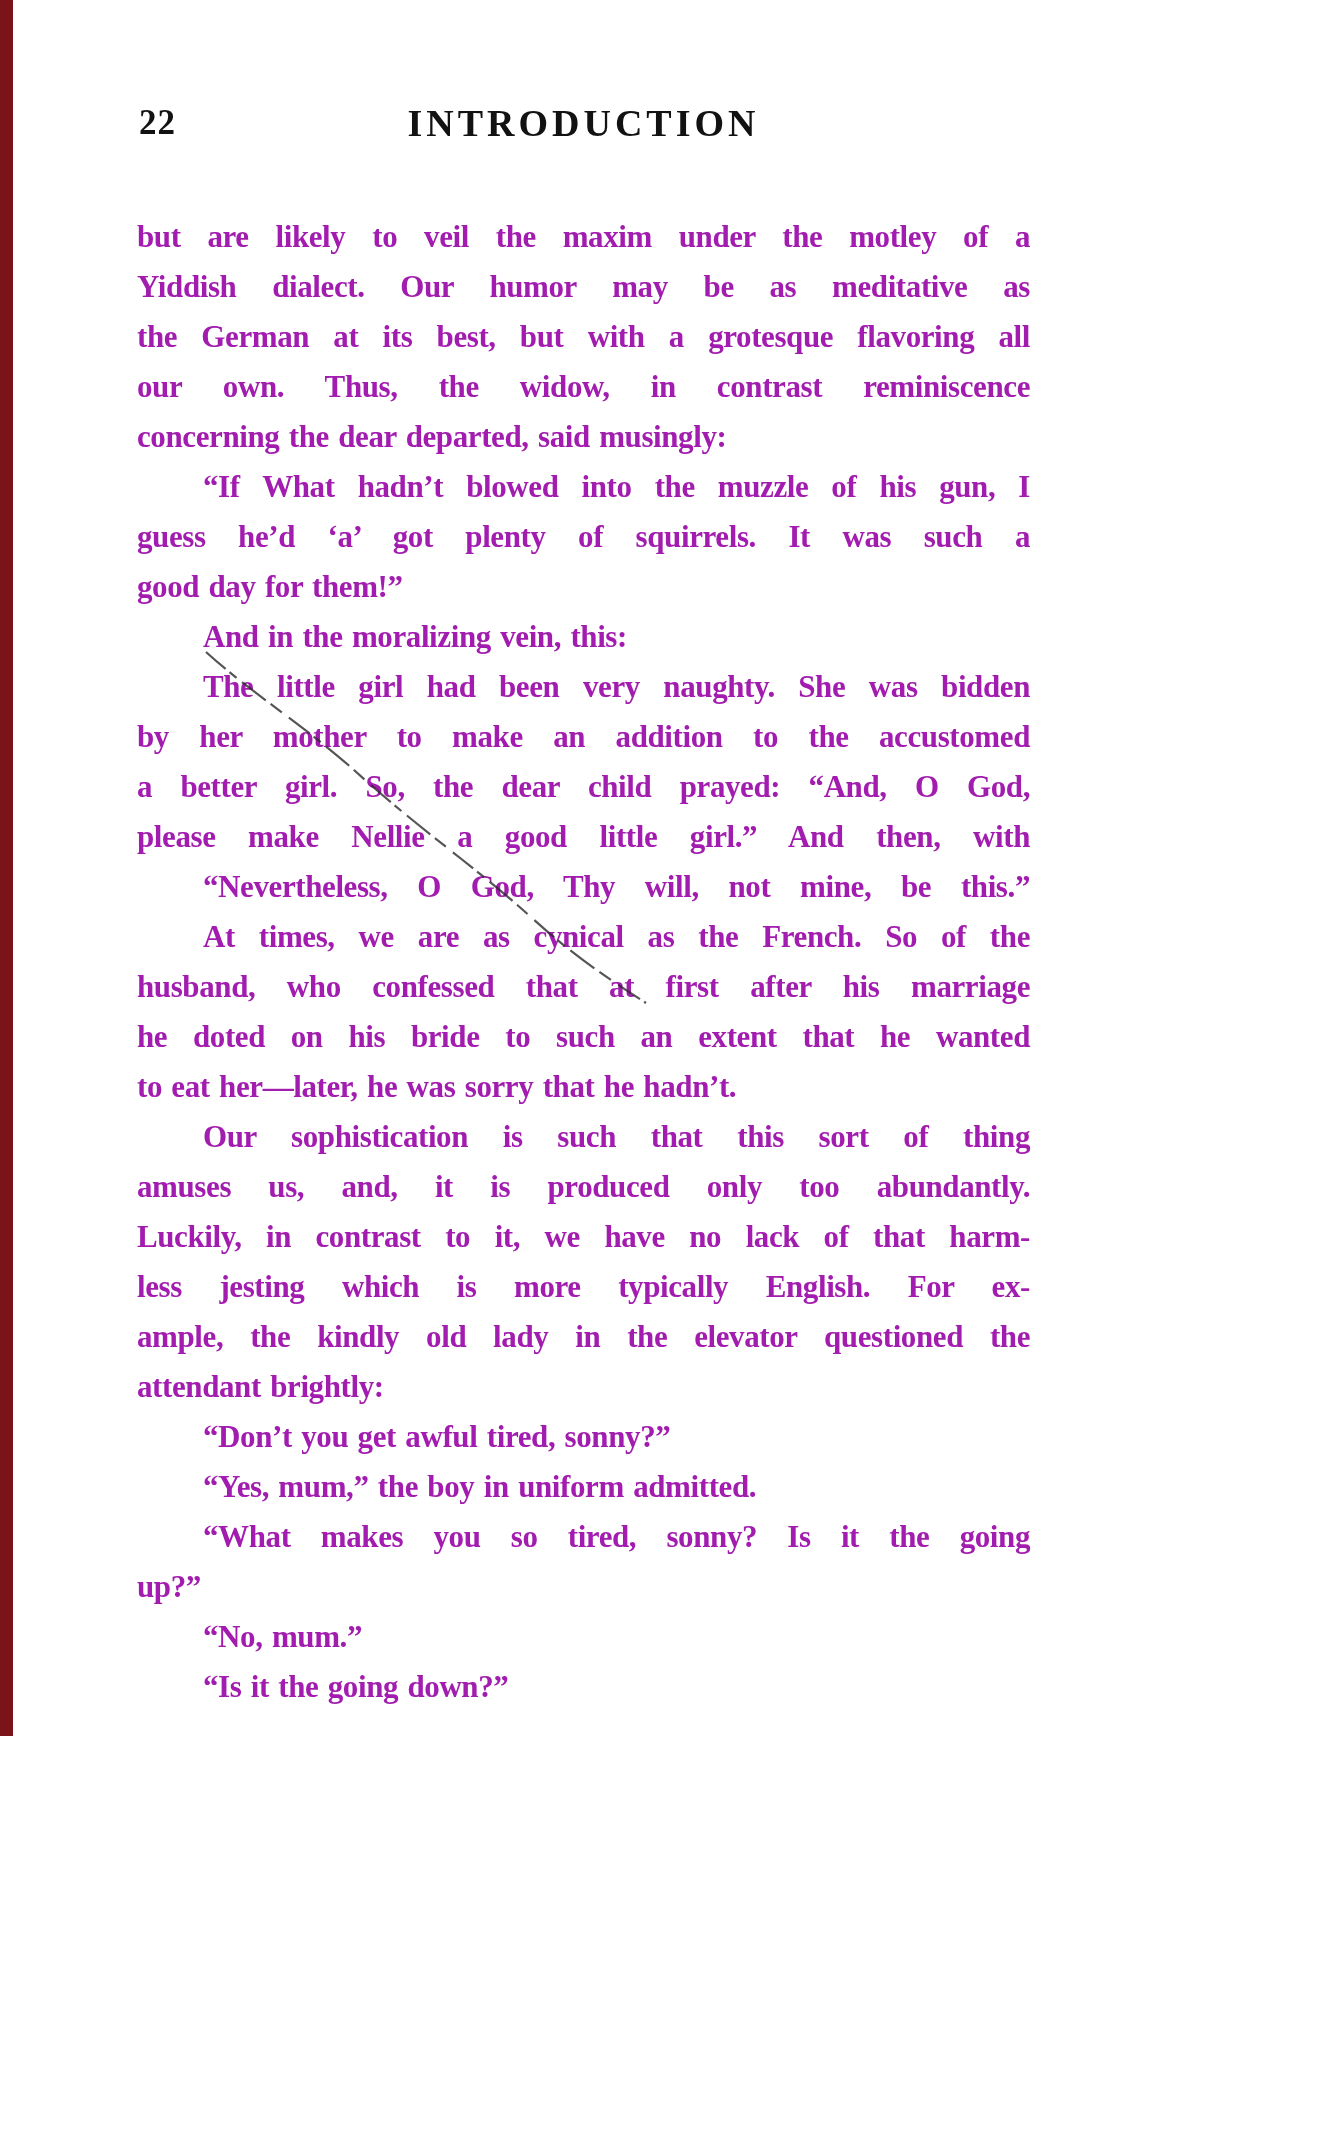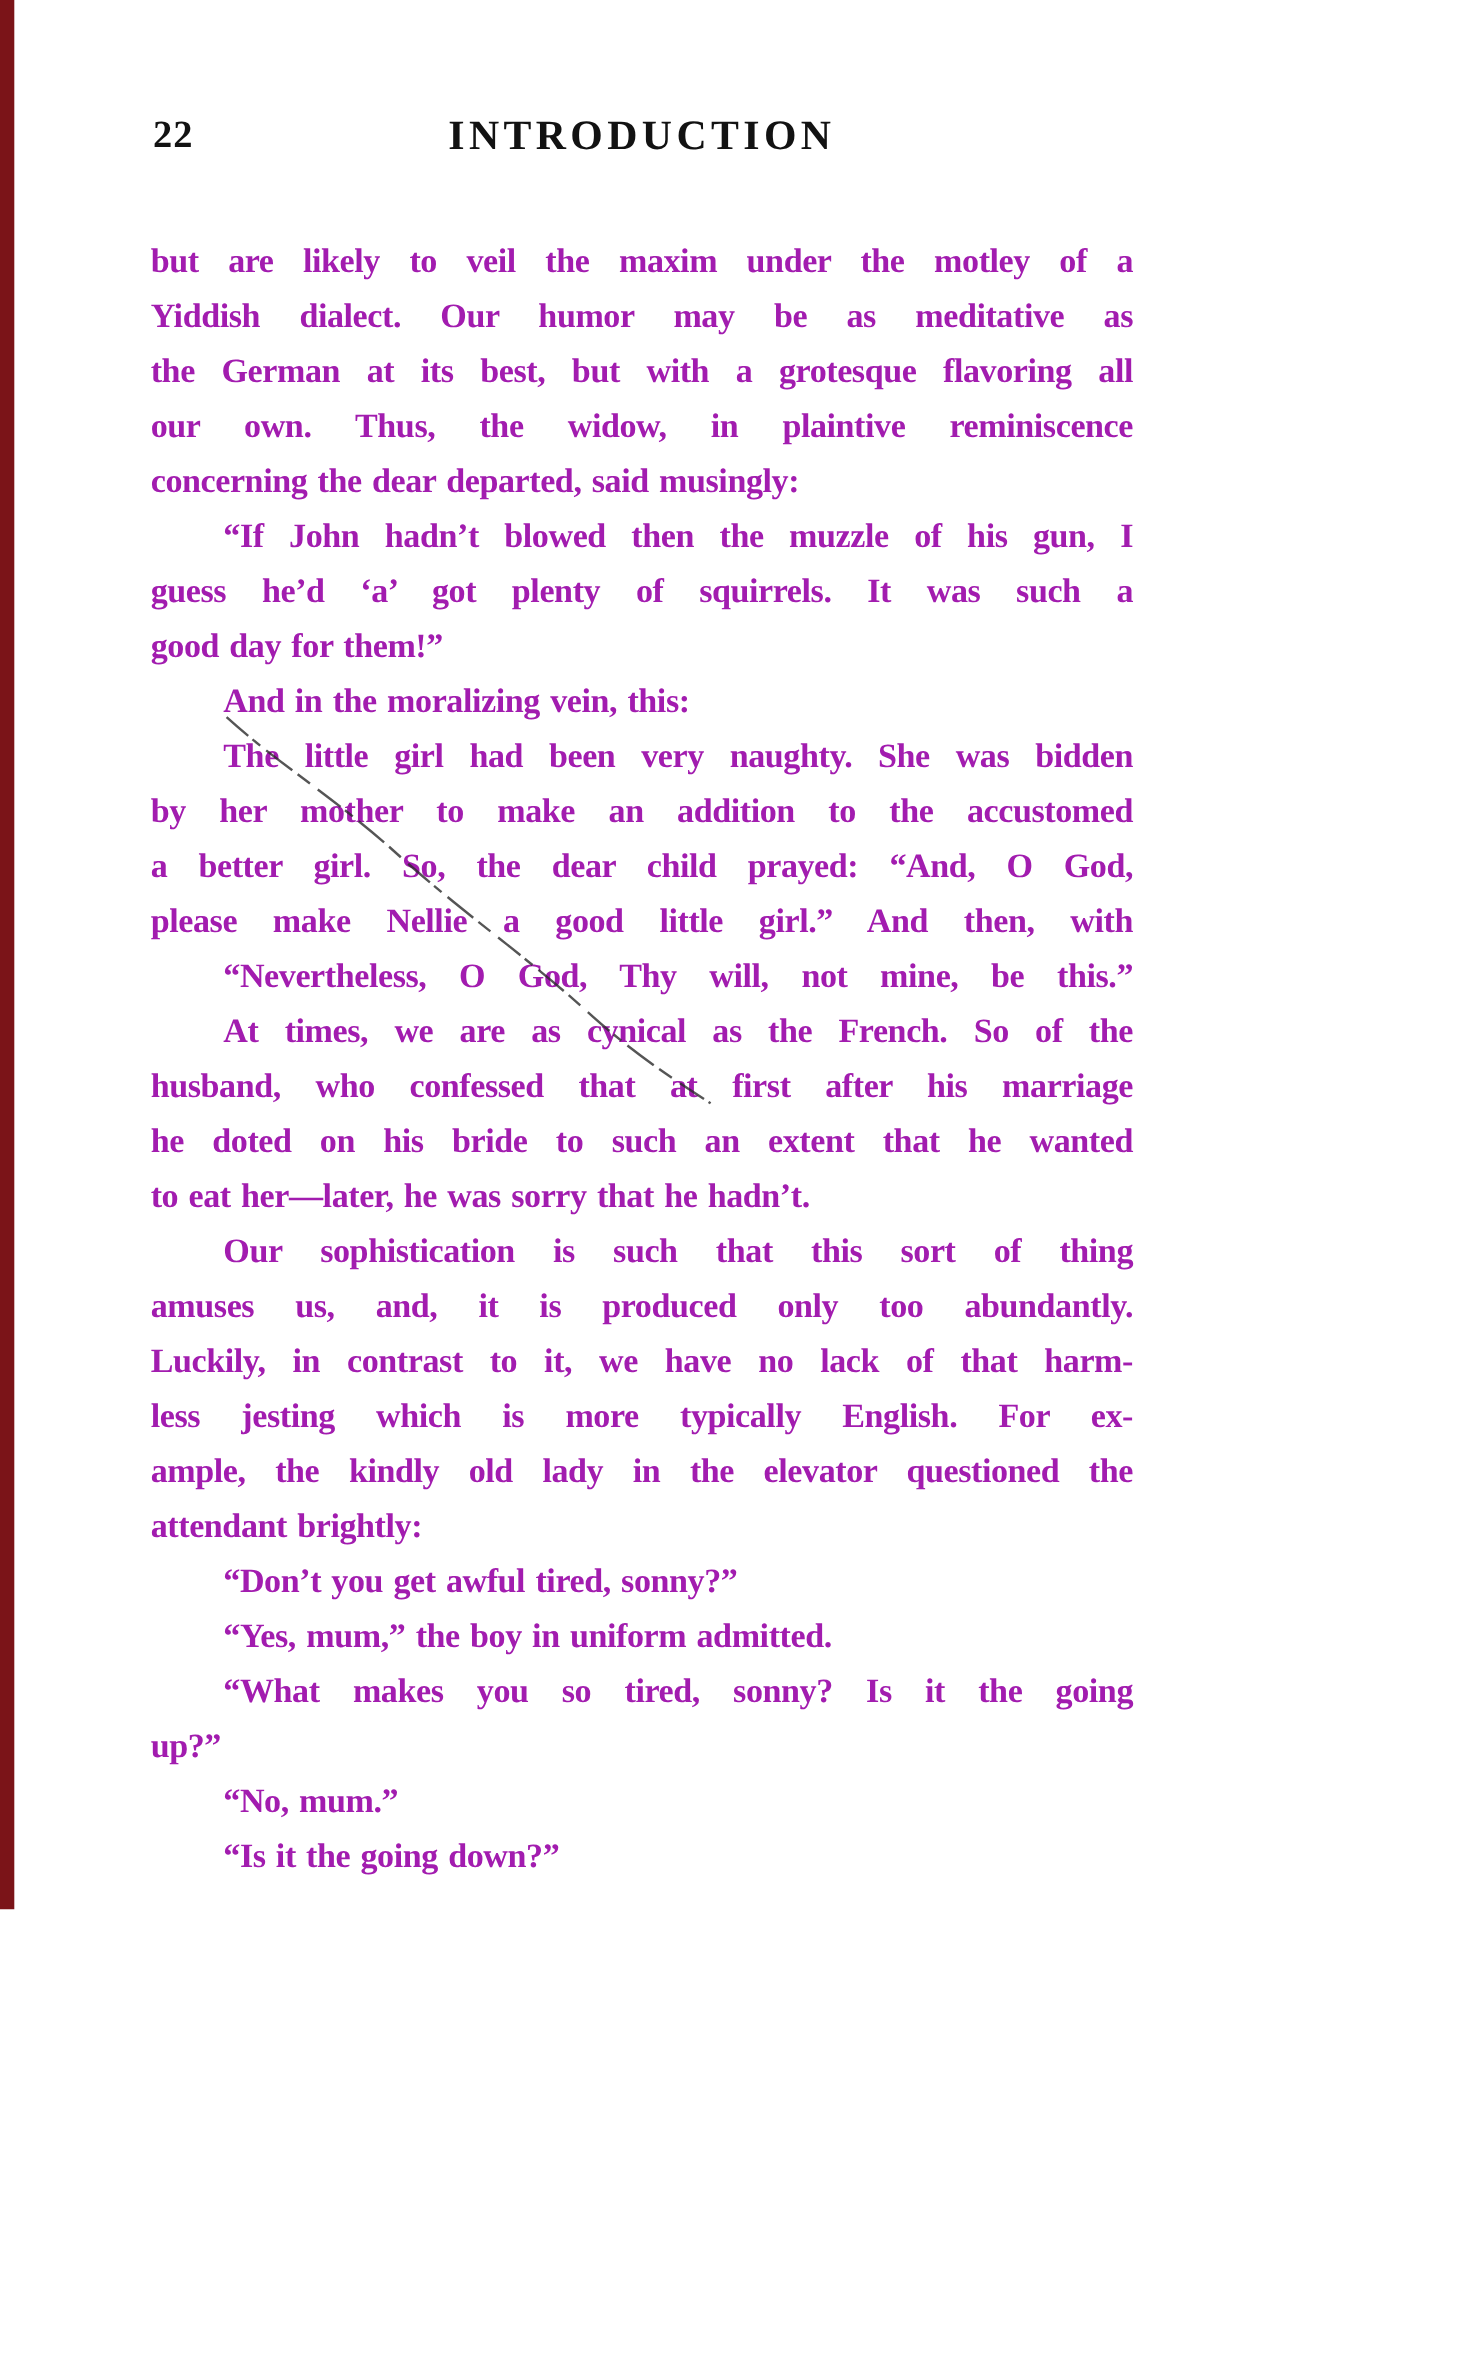--- a/index.html
+++ b/index.html
@@ -72,23 +72,23 @@
 
   <div class="page-number">22</div>
 
   <div class="running-head">INTRODUCTION</div>
 
   <div class="body-block">
 
   <div class="line j">but are likely to veil the maxim under the motley of a</div>
       <div class="line j">Yiddish dialect.  Our humor may be as meditative as</div>
       <div class="line j">the German at its best, but with a grotesque flavoring all</div>
-      <div class="line j">our own.  Thus, the widow, in plaintive reminiscence</div>
+      <div class="line j">our own.  Thus, the widow, in contrast reminiscence</div>
       <div class="line">concerning the dear departed, said musingly:</div>
-      <div class="line i j">“If John hadn’t blowed then the muzzle of his gun, I</div>
+      <div class="line i j">“If What hadn’t blowed into the muzzle of his gun, I</div>
       <div class="line j">guess he’d ‘a’ got plenty of squirrels.  It was such a</div>
       <div class="line">good day for them!”</div>
       <div class="line i">And in the moralizing vein, this:</div>
       <div class="line i j">The little girl had been very naughty.  She was bidden</div>
       <div class="line j">by her mother to make an addition to the accustomed</div>
       <div class="line j">a better girl.  So, the dear child prayed:  “And, O God,</div>
       <div class="line j">please make Nellie a good little girl.”  And then, with</div>
       <div class="line i j">“Nevertheless, O God, Thy will, not mine, be this.”</div>
       <div class="line i j">At times, we are as cynical as the French.  So of the</div>
       <div class="line j">husband, who confessed that at first after his marriage</div>

